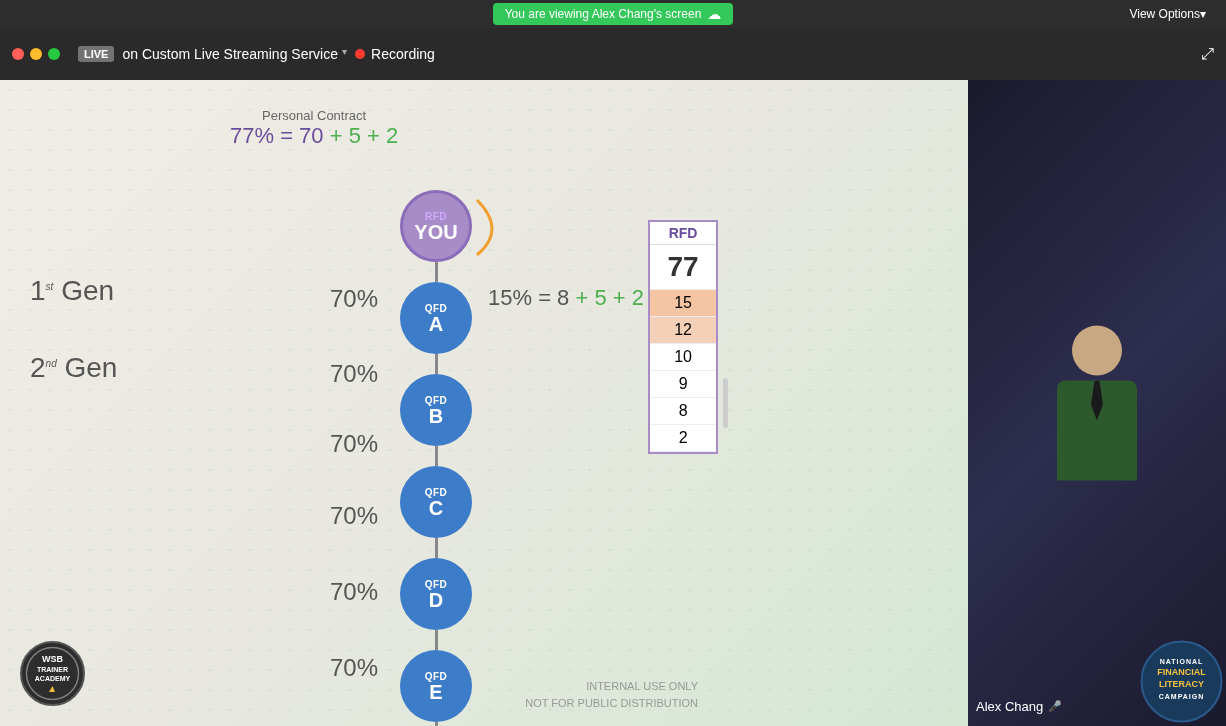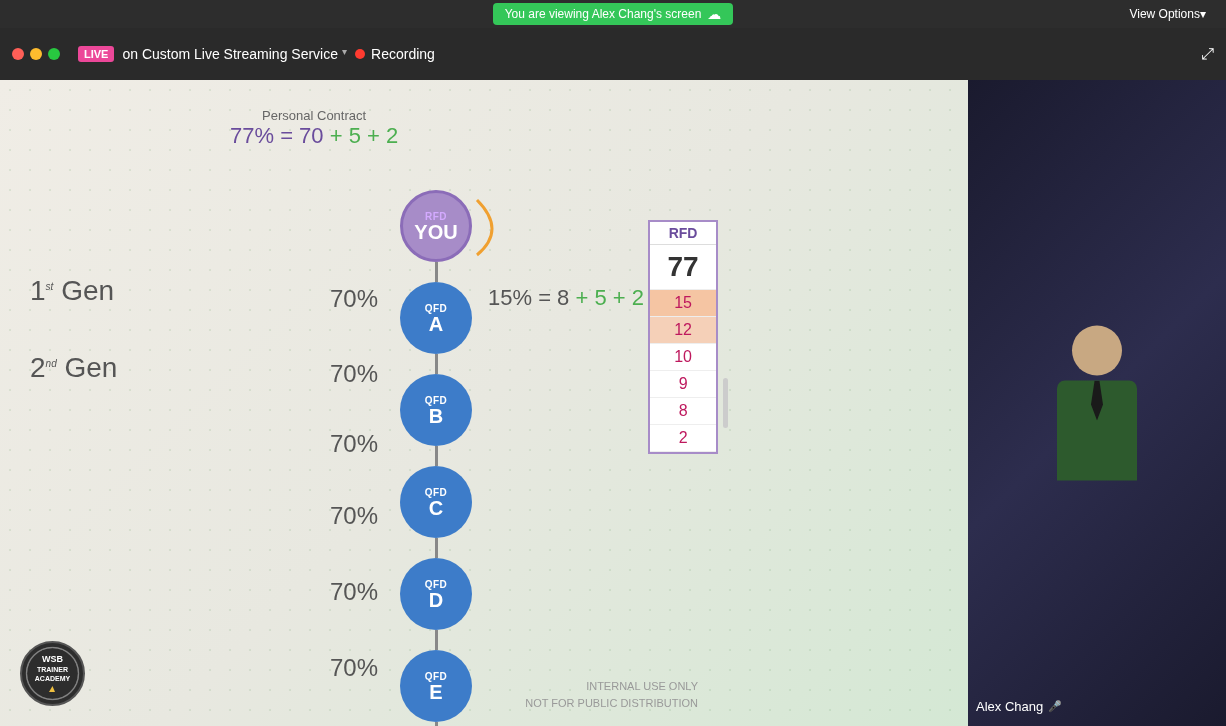--- a/index.html
+++ b/index.html
@@ -63,21 +63,21 @@
     .traffic-light {
       width: 12px;
       height: 12px;
       border-radius: 50%;
     }
     .tl-red { background: #ff5f57; }
     .tl-yellow { background: #febc2e; }
     .tl-green { background: #28c840; }
 
     .live-badge {
-      background: #ec4899;
+      background: #737373;
       color: white;
       font-size: 11px;
       font-weight: bold;
       padding: 2px 6px;
       border-radius: 3px;
     }
     .service-label {
       color: white;
       font-size: 14px;
       display: flex;
@@ -251,21 +251,21 @@
       padding: 3px;
       font-size: 14px;
       color: #6a4c9c;
       font-weight: bold;
       border-bottom: 1px solid #ddd;
     }
     .rfd-row {
       text-align: center;
       padding: 4px 24px;
       font-size: 16px;
-      color: #be185d;
+      color: #000000;
       border-bottom: 1px solid #eee;
     }
     .rfd-row.bold {
       font-size: 28px;
       font-weight: bold;
       color: #333;
       padding: 6px 10px;
     }
     .rfd-row.peach { background: #f5c5a3; }
     .rfd-row.peach2 { background: #f5d0b8; }
@@ -543,16 +543,25 @@
         <div class="person-body">
           <div class="person-tie"></div>
         </div>
       </div>
 
       <div class="name-overlay">
         <span>Alex Chang</span>
         <span class="mic-icon">🎤</span>
       </div>
 
+      <div class="nfl-badge">
+        <svg width="85" height="85" viewBox="0 0 85 85">
+          <circle cx="42.5" cy="42.5" r="40" fill="#1a3a5c" stroke="#2a5a8c" stroke-width="2"></circle>
+          <text x="42.5" y="25" text-anchor="middle" fill="white" font-size="7" font-weight="bold" letter-spacing="1">NATIONAL</text>
+          <text x="42.5" y="36" text-anchor="middle" fill="#f0c040" font-size="9" font-weight="bold">FINANCIAL</text>
+          <text x="42.5" y="48" text-anchor="middle" fill="#f0c040" font-size="9" font-weight="bold">LITERACY</text>
+          <text x="42.5" y="60" text-anchor="middle" fill="white" font-size="7" font-weight="bold" letter-spacing="1">CAMPAIGN</text>
+        </svg>
+      </div>
     </div>
   </div>
 
 </div>
 
 </body></html>

